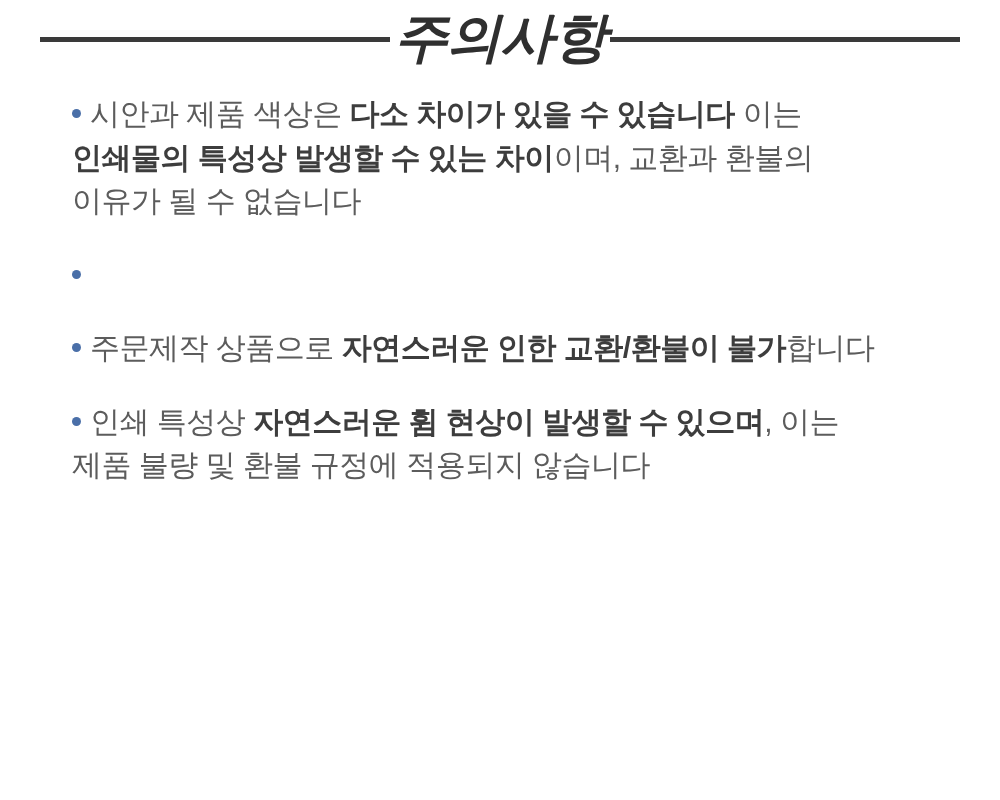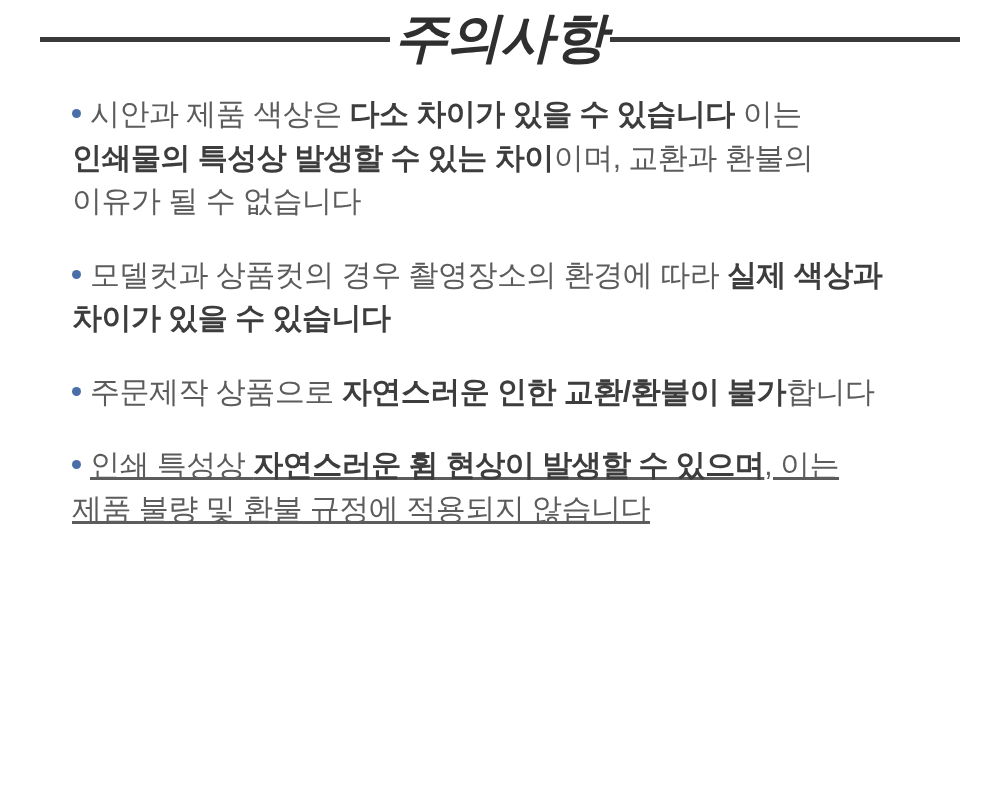--- a/index.html
+++ b/index.html
@@ -55,21 +55,21 @@
   }
   .notice-item {
     position: relative;
     margin-bottom: 30px;
     font-size: 30px;
     line-height: 1.45;
     color: #5c5c5c;
     letter-spacing: -0.5px;
     text-indent: 0;
   }
-  .notice-item:last-child { margin-bottom: 4px; text-decoration: underline; }
+  .notice-item:last-child { margin-bottom: 4px; }
 
   .bullet {
     display: inline-block;
     width: 9px;
     height: 9px;
     border-radius: 50%;
     background: #4a6fa8;
     vertical-align: middle;
     margin-right: 9px;
     margin-bottom: 5px;
@@ -93,21 +93,21 @@
     <div class="rule right"></div>
   </div>
 
   <div class="notice-list">
 
     <div class="notice-item">
       <span class="bullet"></span><span class="notice-text">시안과 제품 색상은 <b>다소 차이가 있을 수 있습니다</b> 이는 <b>인쇄물의 특성상 발생할 수 있는 차이</b>이며, 교환과 환불의 이유가 될 수 없습니다</span>
     </div>
 
     <div class="notice-item">
-      <span class="bullet"></span><span class="notice-text">모델컷과 상품컷의 경우 촬영장소의 환경에 따라 <b>실제 색상과 차이가 있을 수 있습니다</b></span>
+      <span class="bullet"></span>
     </div>
 
     <div class="notice-item">
       <span class="bullet"></span><span class="notice-text">주문제작 상품으로 <b>자연스러운 인한 교환/환불이 불가</b>합니다</span>
     </div>
 
     <div class="notice-item">
       <span class="bullet"></span><span class="notice-text">인쇄 특성상 <b>자연스러운 휨 현상이 발생할 수 있으며</b>, 이는 제품 불량 및 환불 규정에 적용되지 않습니다</span>
     </div>
 

